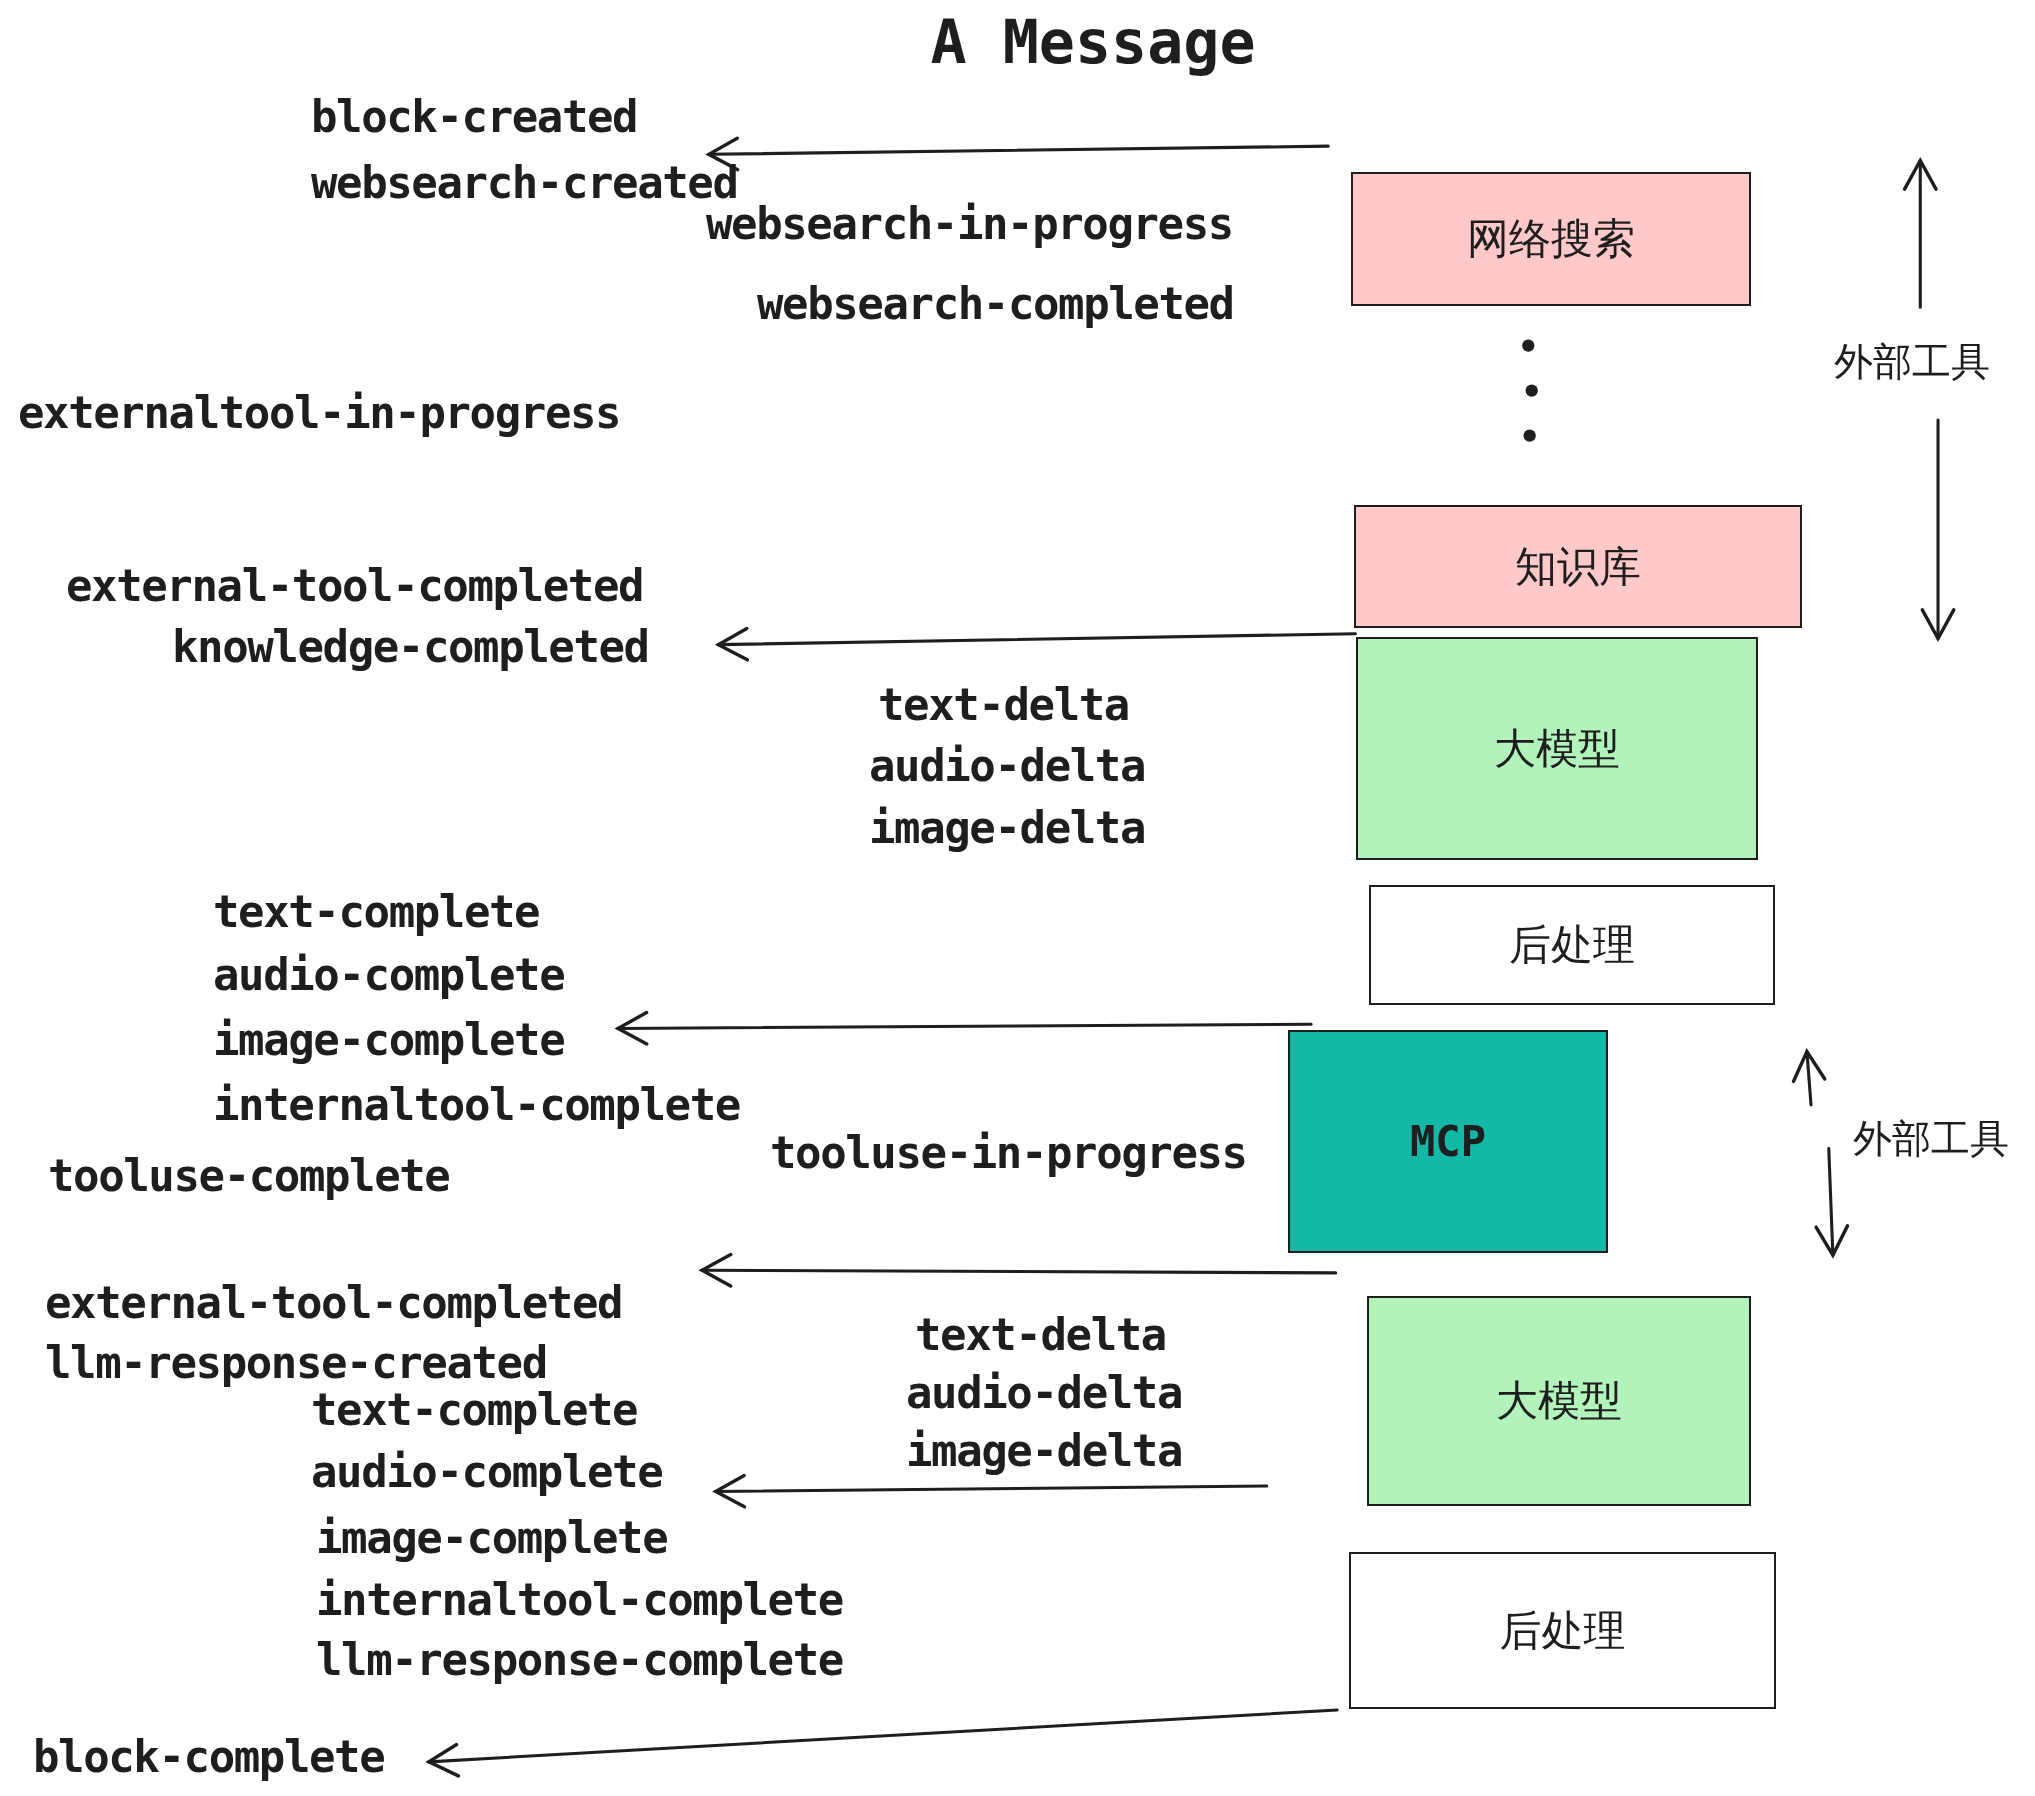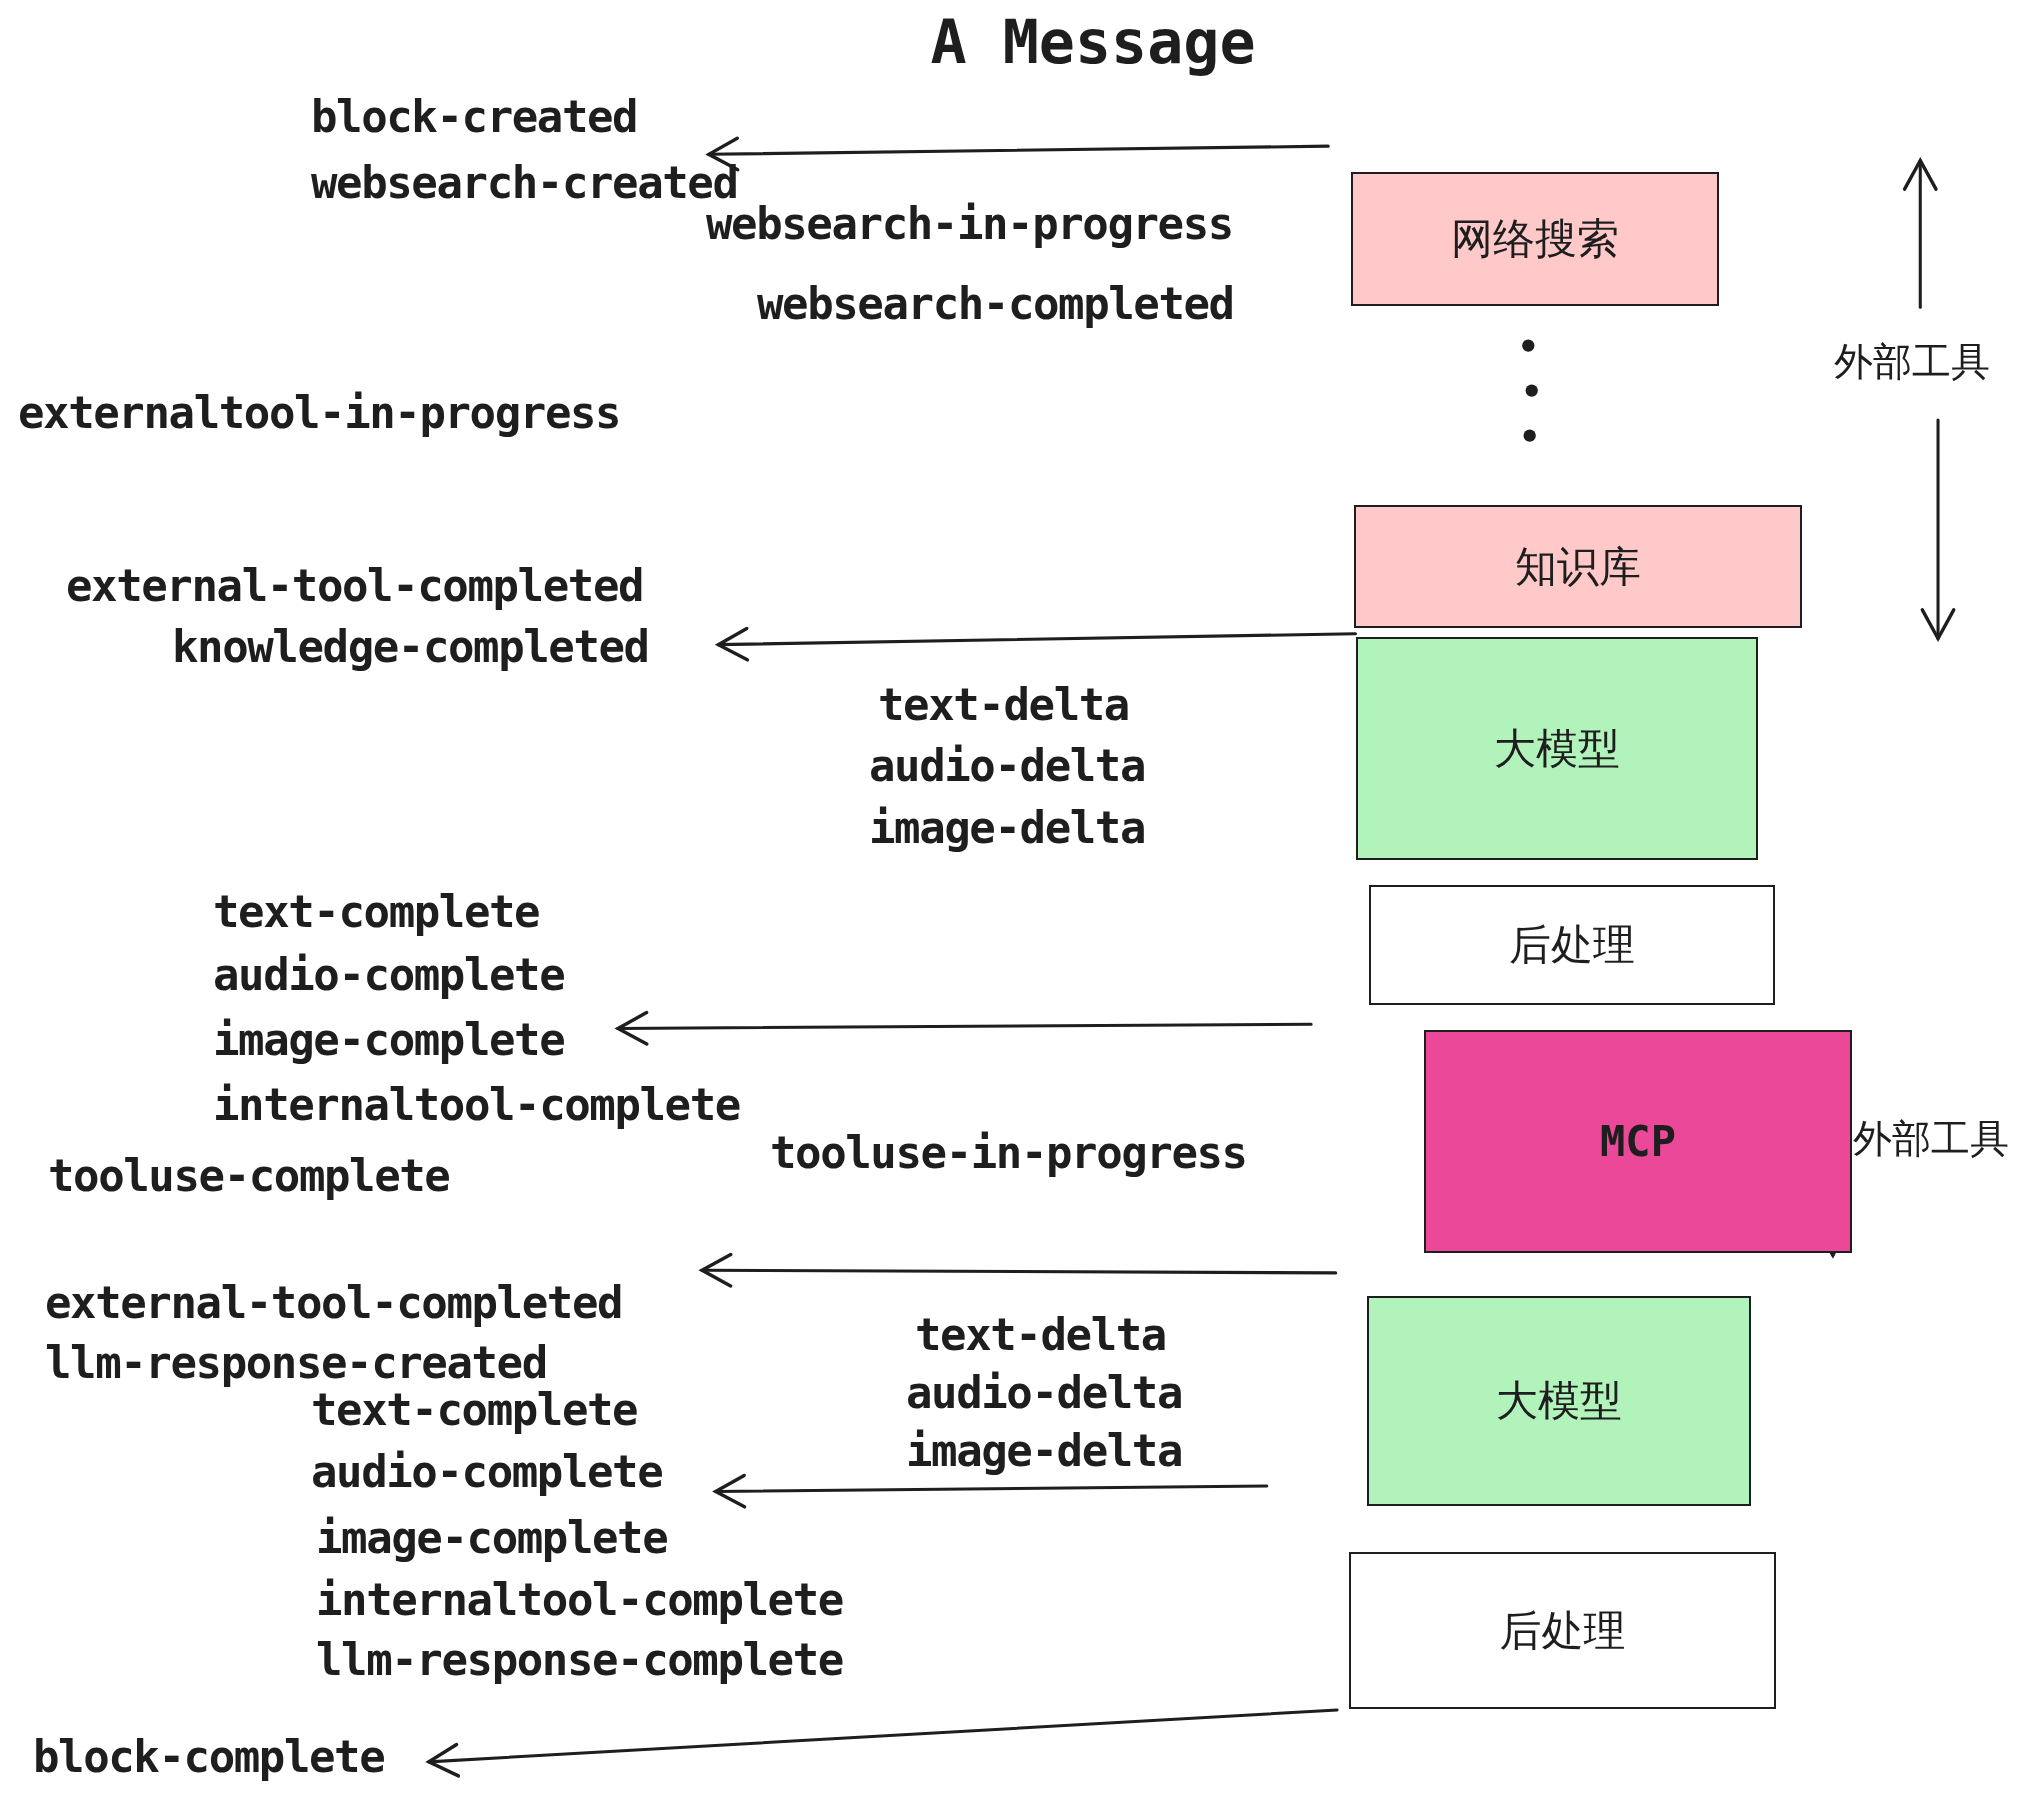--- a/index.html
+++ b/index.html
@@ -64,33 +64,33 @@
     </g>
     <g fill="#1e1e1e">
       <circle cx="2238" cy="506" r="9"></circle>
       <circle cx="2243" cy="572" r="9"></circle>
       <circle cx="2240" cy="638" r="9"></circle>
     </g>
   </svg>
 
   <div class="title">A Message</div>
 
-  <div class="box" style="left: 1351px; top: 172px; width: 368px; height: 134px; background: rgb(255, 201, 201);">
+  <div class="box" style="left: 1351px; top: 172px; width: 400px; height: 134px; background: rgb(255, 201, 201);">
     <span>网络搜索</span>
   </div>
   <div class="box" style="left: 1354px; top: 505px; width: 448px; height: 123px; background: rgb(255, 201, 201);">
     <span>知识库</span>
   </div>
   <div class="box" style="left: 1356px; top: 637px; width: 402px; height: 223px; background: rgb(178, 242, 187);">
     <span>大模型</span>
   </div>
   <div class="box" style="left: 1369px; top: 885px; width: 406px; height: 120px; background: rgb(255, 255, 255);">
     <span>后处理</span>
   </div>
-  <div class="box mono" style="left: 1424px; top: 1030px; width: 428px; height: 223px; background: #ec4899;">
+  <div class="box mono" style="left: 1288px; top: 1030px; width: 320px; height: 223px; background: #14b8a6;">
     <span>MCP</span>
   </div>
   <div class="box" style="left: 1367px; top: 1296px; width: 384px; height: 210px; background: rgb(178, 242, 187);">
     <span>大模型</span>
   </div>
   <div class="box" style="left: 1349px; top: 1552px; width: 427px; height: 157px; background: rgb(255, 255, 255);">
     <span>后处理</span>
   </div>
 
   <div class="side" style="left:1912px;top:362px;">外部工具</div>

